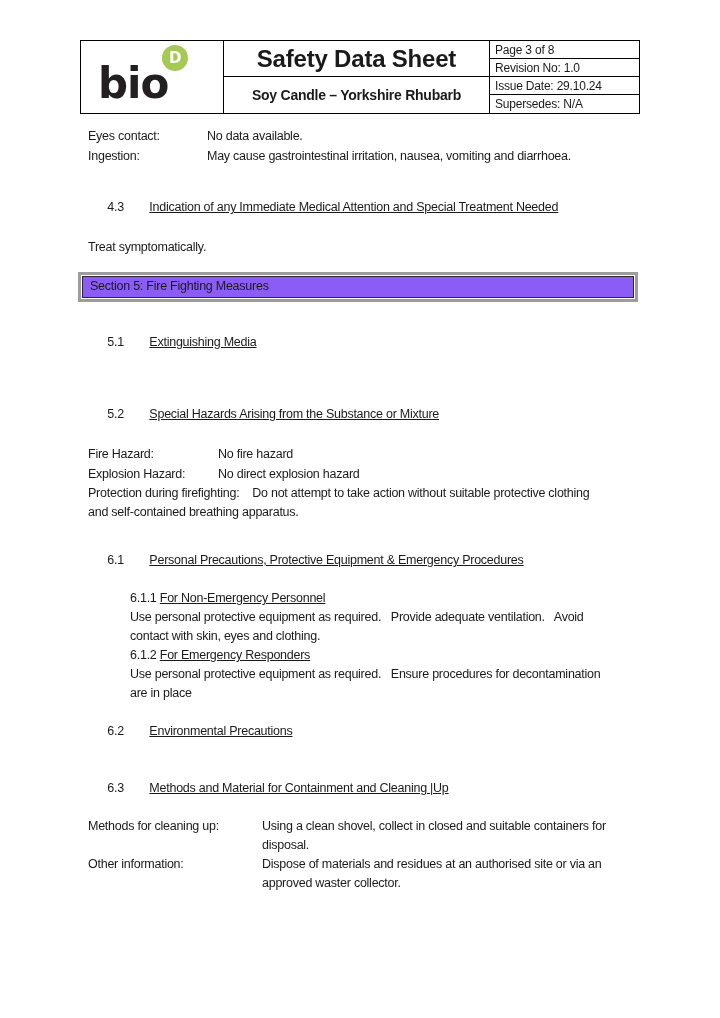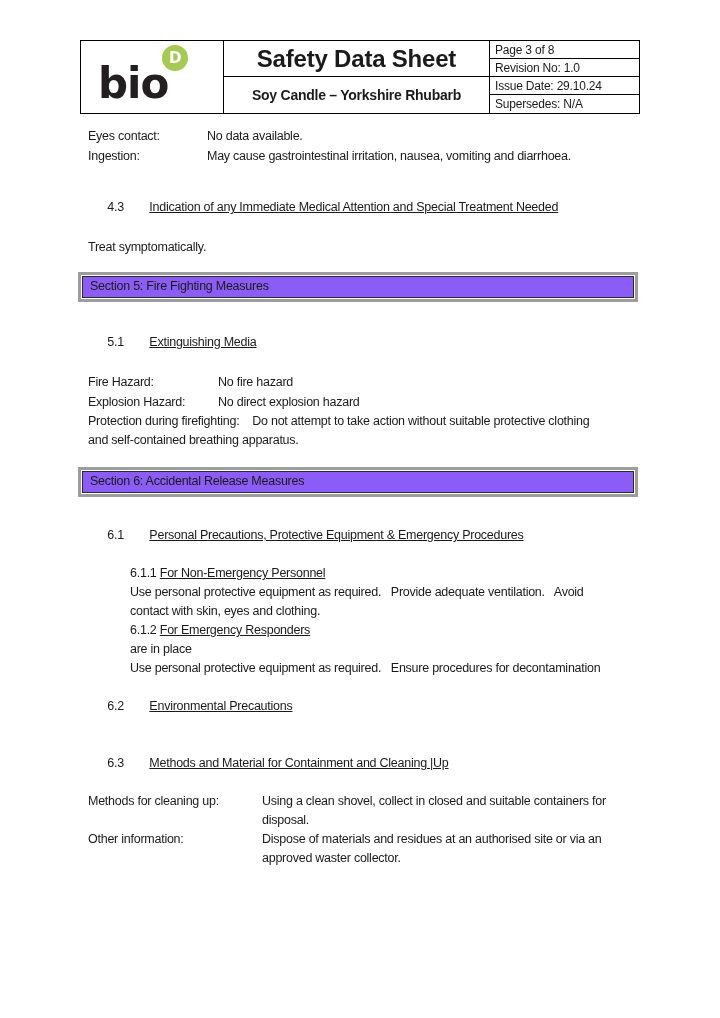--- a/index.html
+++ b/index.html
@@ -139,45 +139,45 @@
     <div class="line" style="line-height:20px">Treat symptomatically.</div>
 
     <div class="banner mt-15">
       <div class="banner-inner">Section 5: Fire Fighting Measures</div>
     </div>
 
     <div class="heading mt-10">
       <span class="num">5.1</span><span class="u">Extinguishing Media</span>
     </div>
 
+    <div class="heading mt-12">
+      <span class="num">5.2</span><span class="u">Special Hazards Arising from the Substance or Mixture</span>
+    </div>
     <div class="kv w-b">
       <span class="lbl">Fire Hazard:</span>
       <span class="val">No fire hazard</span>
     </div>
     <div class="kv w-b">
       <span class="lbl">Explosion Hazard:</span>
       <span class="val">No direct explosion hazard</span>
     </div>
 
     <div class="line">Protection during firefighting:    Do not attempt to take action without suitable protective clothing</div>
     <div class="line">and self-contained breathing apparatus.</div>
 
-    <div class="banner mt-17">
-      <div class="banner-inner">Section 6: Accidental Release Measures</div>
-    </div>
 
     <div class="heading mt-10" style="line-height:19px">
       <span class="num">6.1</span><span class="u">Personal Precautions, Protective Equipment &amp; Emergency Procedures</span>
     </div>
     <div class="line sub"><span>6.1.1 </span><span class="u">For Non-Emergency Personnel</span></div>
     <div class="line indent">Use personal protective equipment as required.   Provide adequate ventilation.   Avoid</div>
     <div class="line indent">contact with skin, eyes and clothing.</div>
     <div class="line sub"><span>6.1.2 </span><span class="u">For Emergency Responders</span></div>
+    <div class="line indent">Use personal protective equipment as required.   Ensure procedures for decontamination</div>
     <div class="line indent">are in place</div>
-    <div class="line indent">Use personal protective equipment as required.   Ensure procedures for decontamination</div>
 
     <div class="heading" style="line-height:19px">
       <span class="num">6.2</span><span class="u">Environmental Precautions</span>
     </div>
 
     <div class="heading" style="line-height:19px">
       <span class="num">6.3</span><span class="u">Methods and Material for Containment and Cleaning |Up</span>
     </div>
     <div class="kv kv19 w-c">
       <span class="lbl">Methods for cleaning up:</span>

